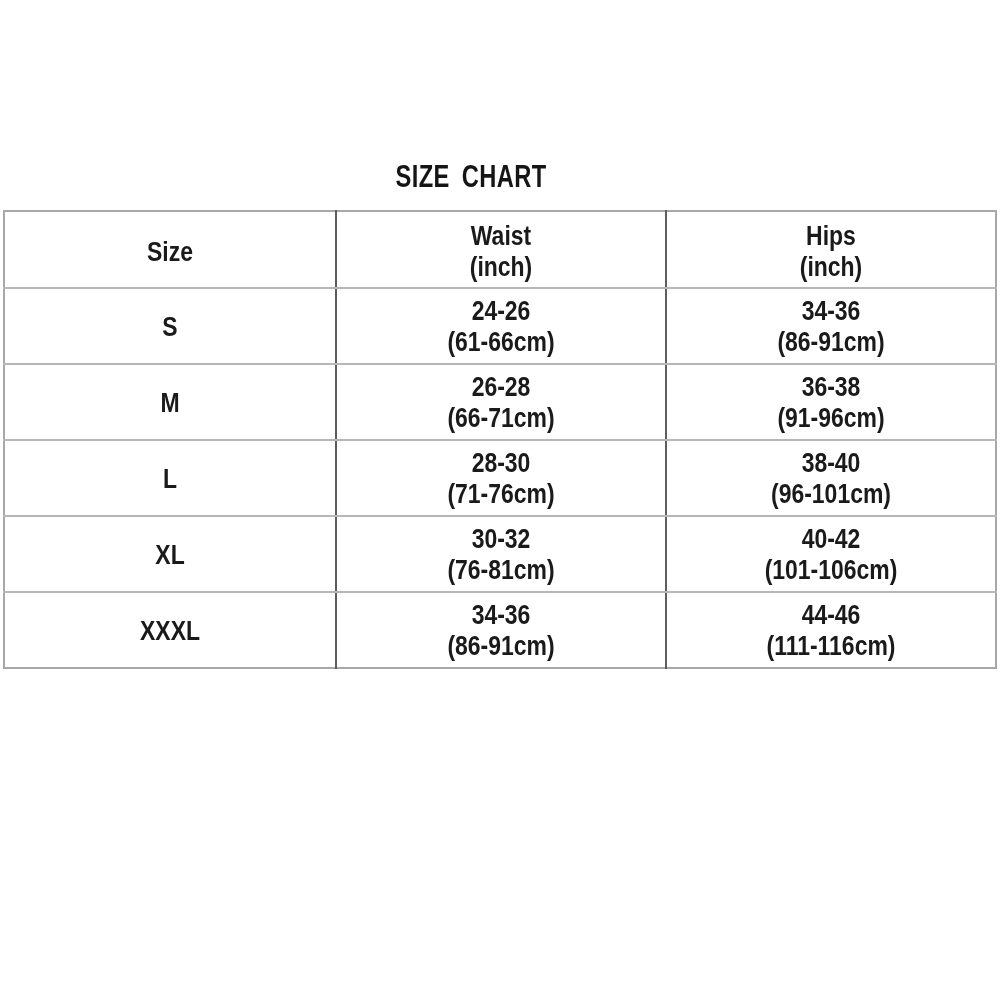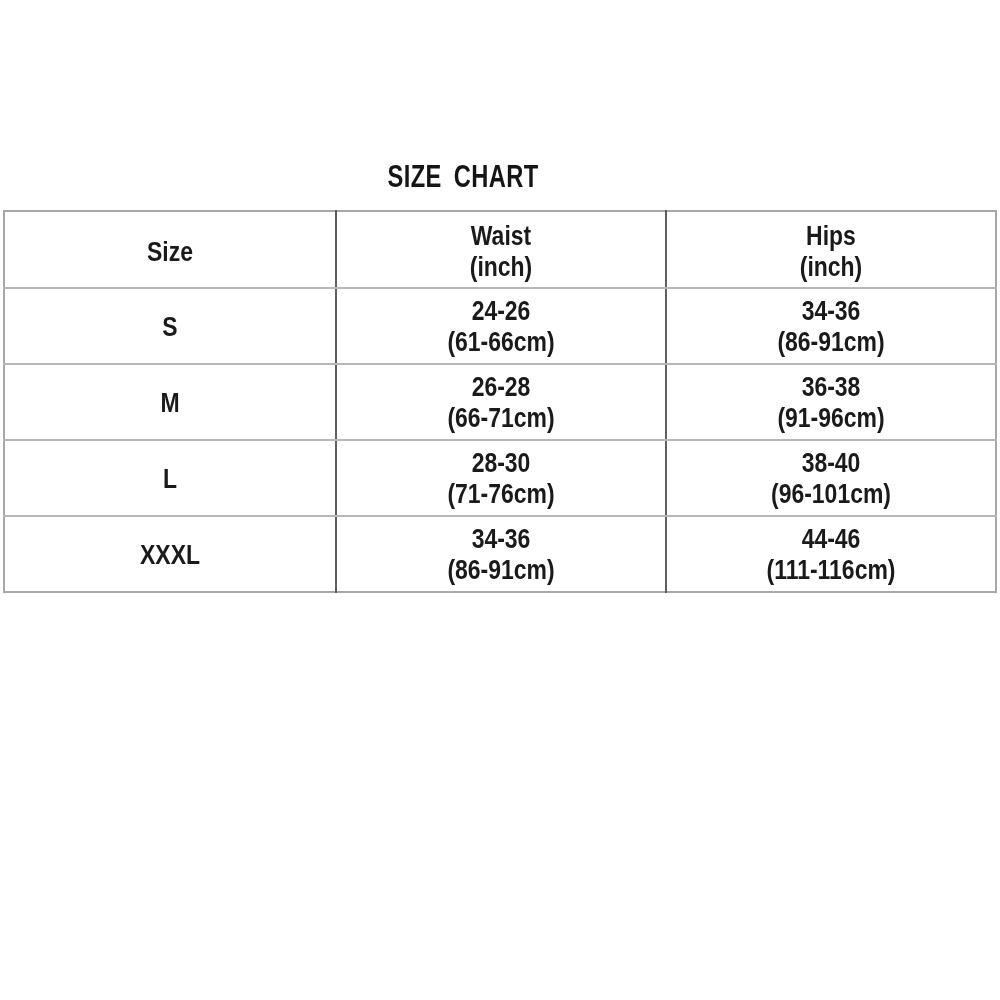--- a/index.html
+++ b/index.html
@@ -11,21 +11,21 @@
     width: 1000px;
     height: 1000px;
     position: relative;
     font-family: "Liberation Sans", sans-serif;
     color: #1a1a1a;
     overflow: hidden;
   }
   .title-wrap {
     position: absolute;
     top: 158px;
-    left: 8px;
+    left: 16px;
     width: 910px;
     text-align: center;
   }
   .title-text {
     display: inline-block;
     font-size: 32px;
     font-weight: bold;
     letter-spacing: 0.5px;
     word-spacing: 7px;
     transform: scaleX(0.74);
@@ -163,20 +163,39 @@
         <td>
           <div class="cellwrap">
             <div class="line">38-40</div>
             <div class="line">(96-101cm)</div>
           </div>
         </td>
       </tr>
       <tr>
         <td>
           <div class="cellwrap">
+              <div class="line">XL</div>
+            </div>
+        </td>
+        <td>
+          <div class="cellwrap">
+            <div class="line">30-32</div>
+            <div class="line">(76-81cm)</div>
+          </div>
+        </td>
+        <td>
+          <div class="cellwrap">
+            <div class="line">40-42</div>
+            <div class="line">(101-106cm)</div>
+          </div>
+        </td>
+      </tr>
+      <tr>
+        <td>
+          <div class="cellwrap">
               <div class="line">XXXL</div>
             </div>
         </td>
         <td>
           <div class="cellwrap">
             <div class="line">34-36</div>
             <div class="line">(86-91cm)</div>
           </div>
         </td>
         <td>

